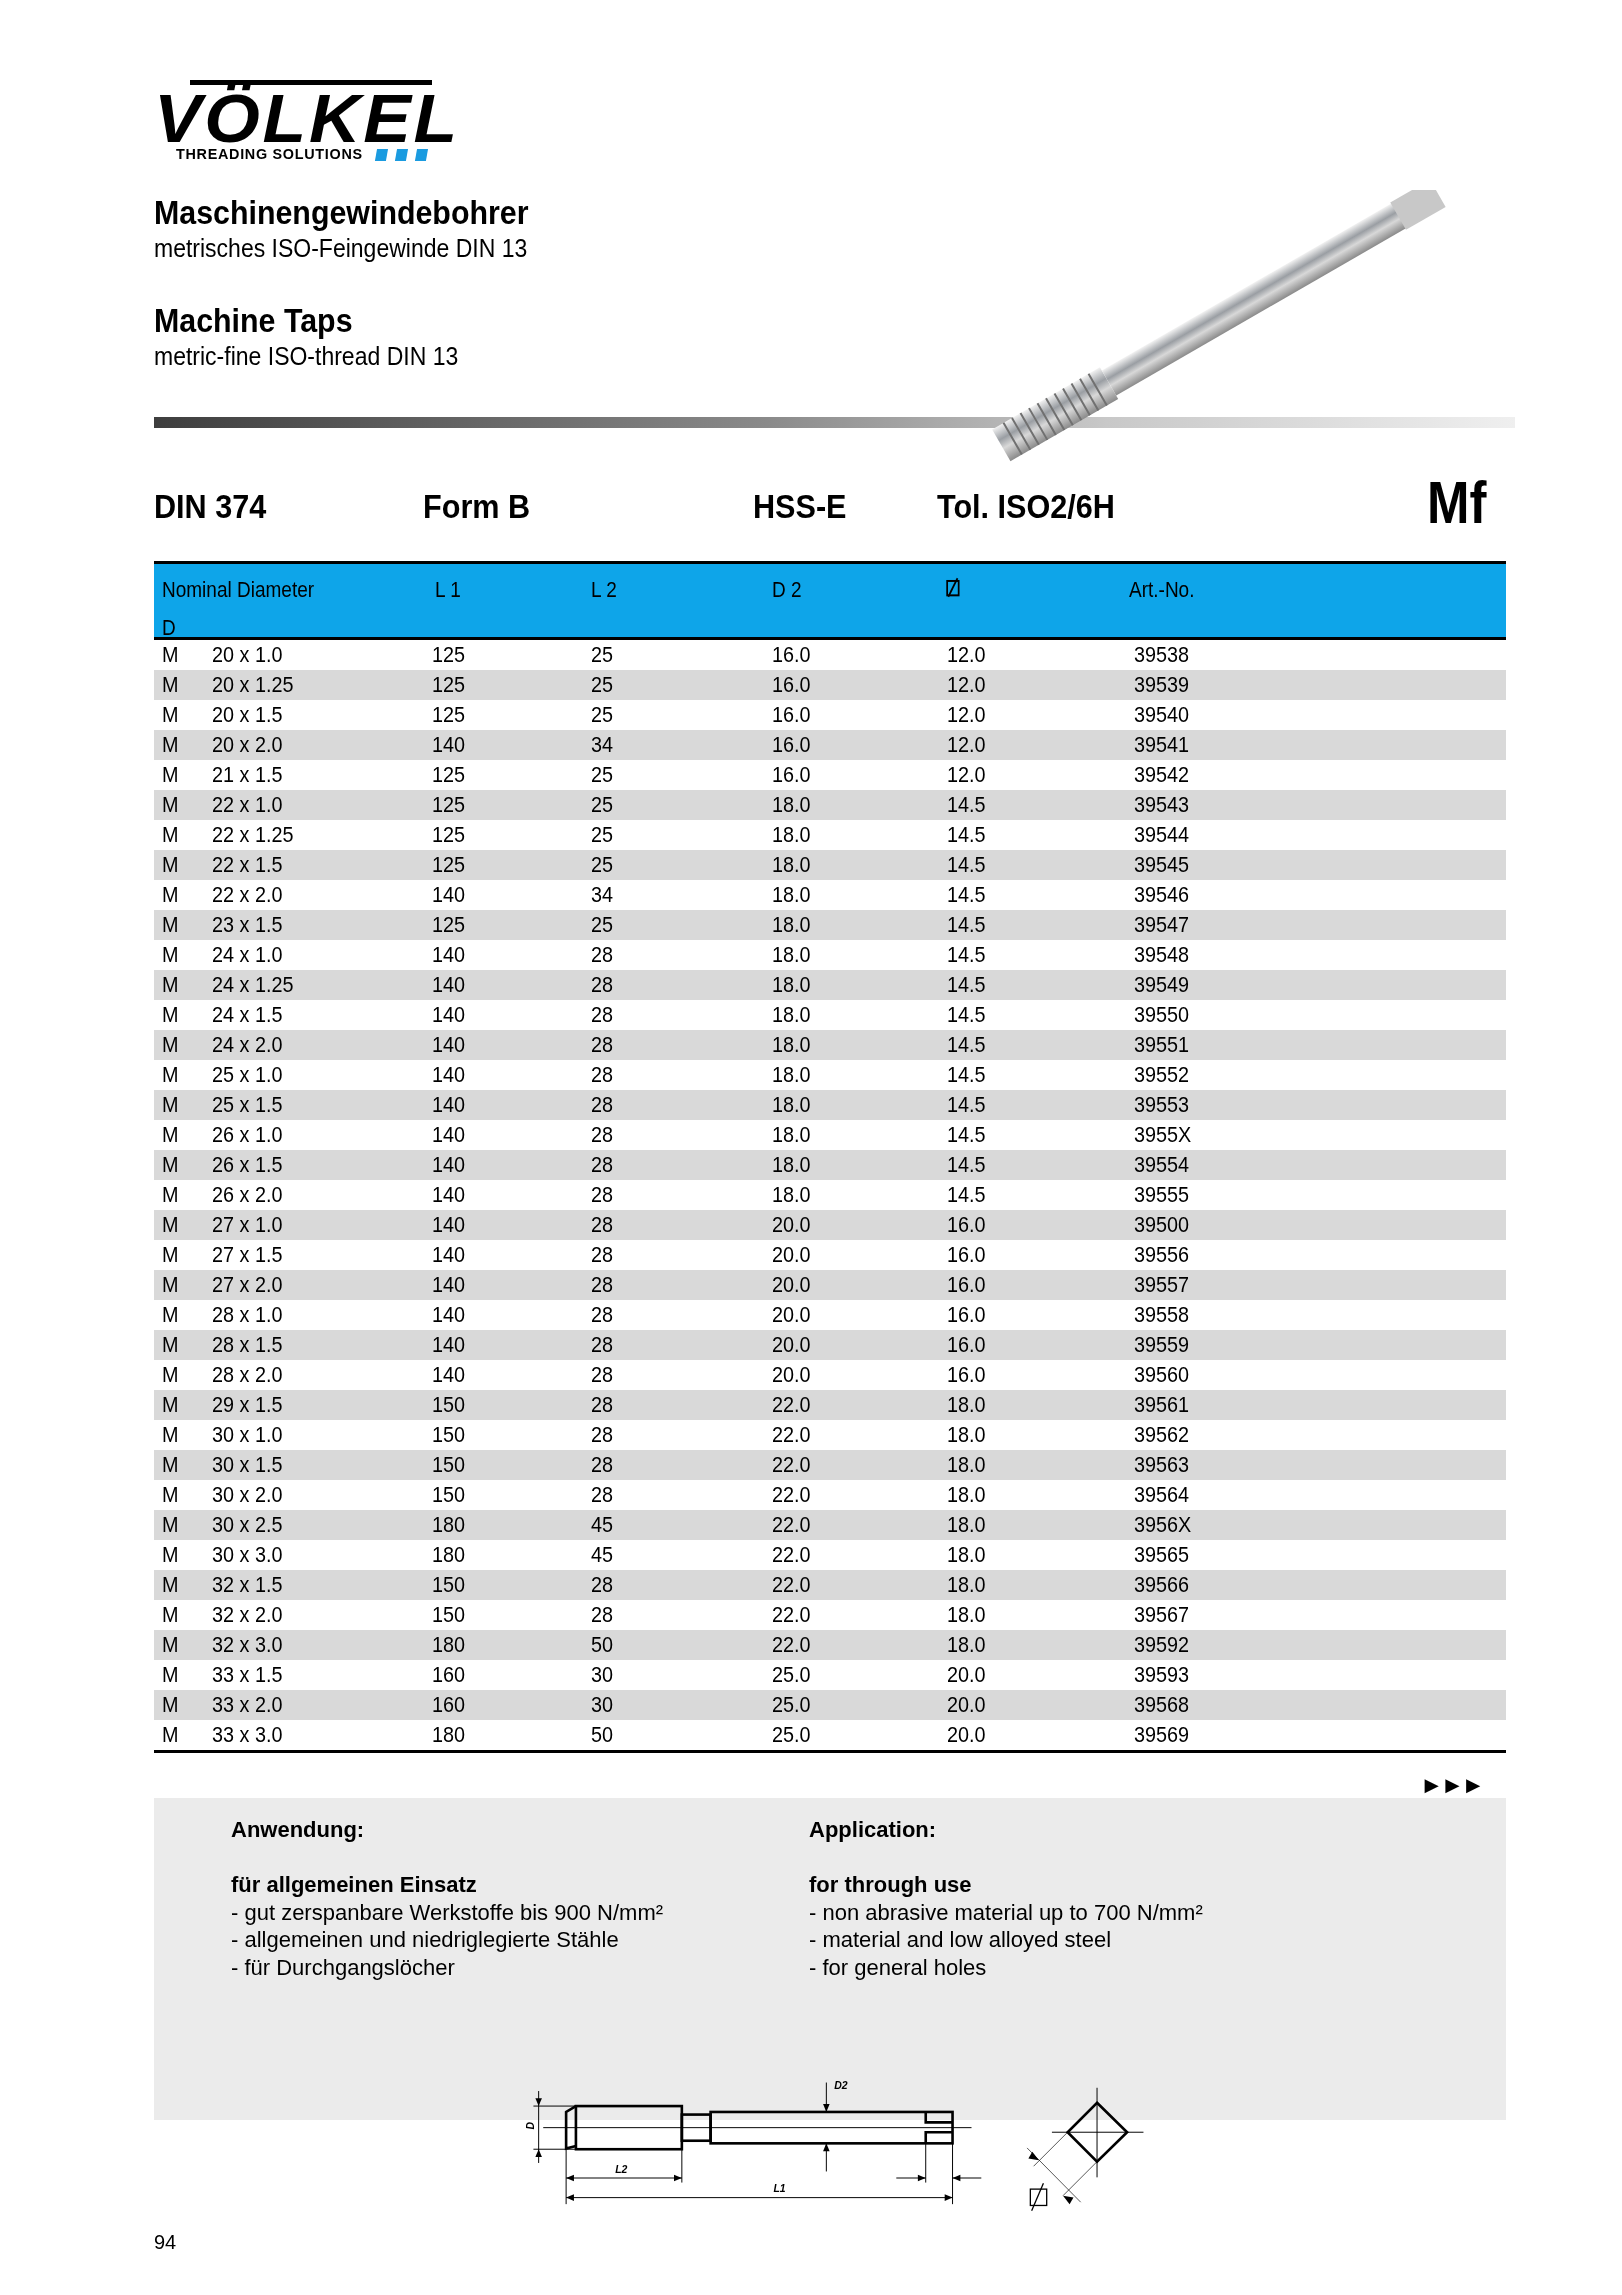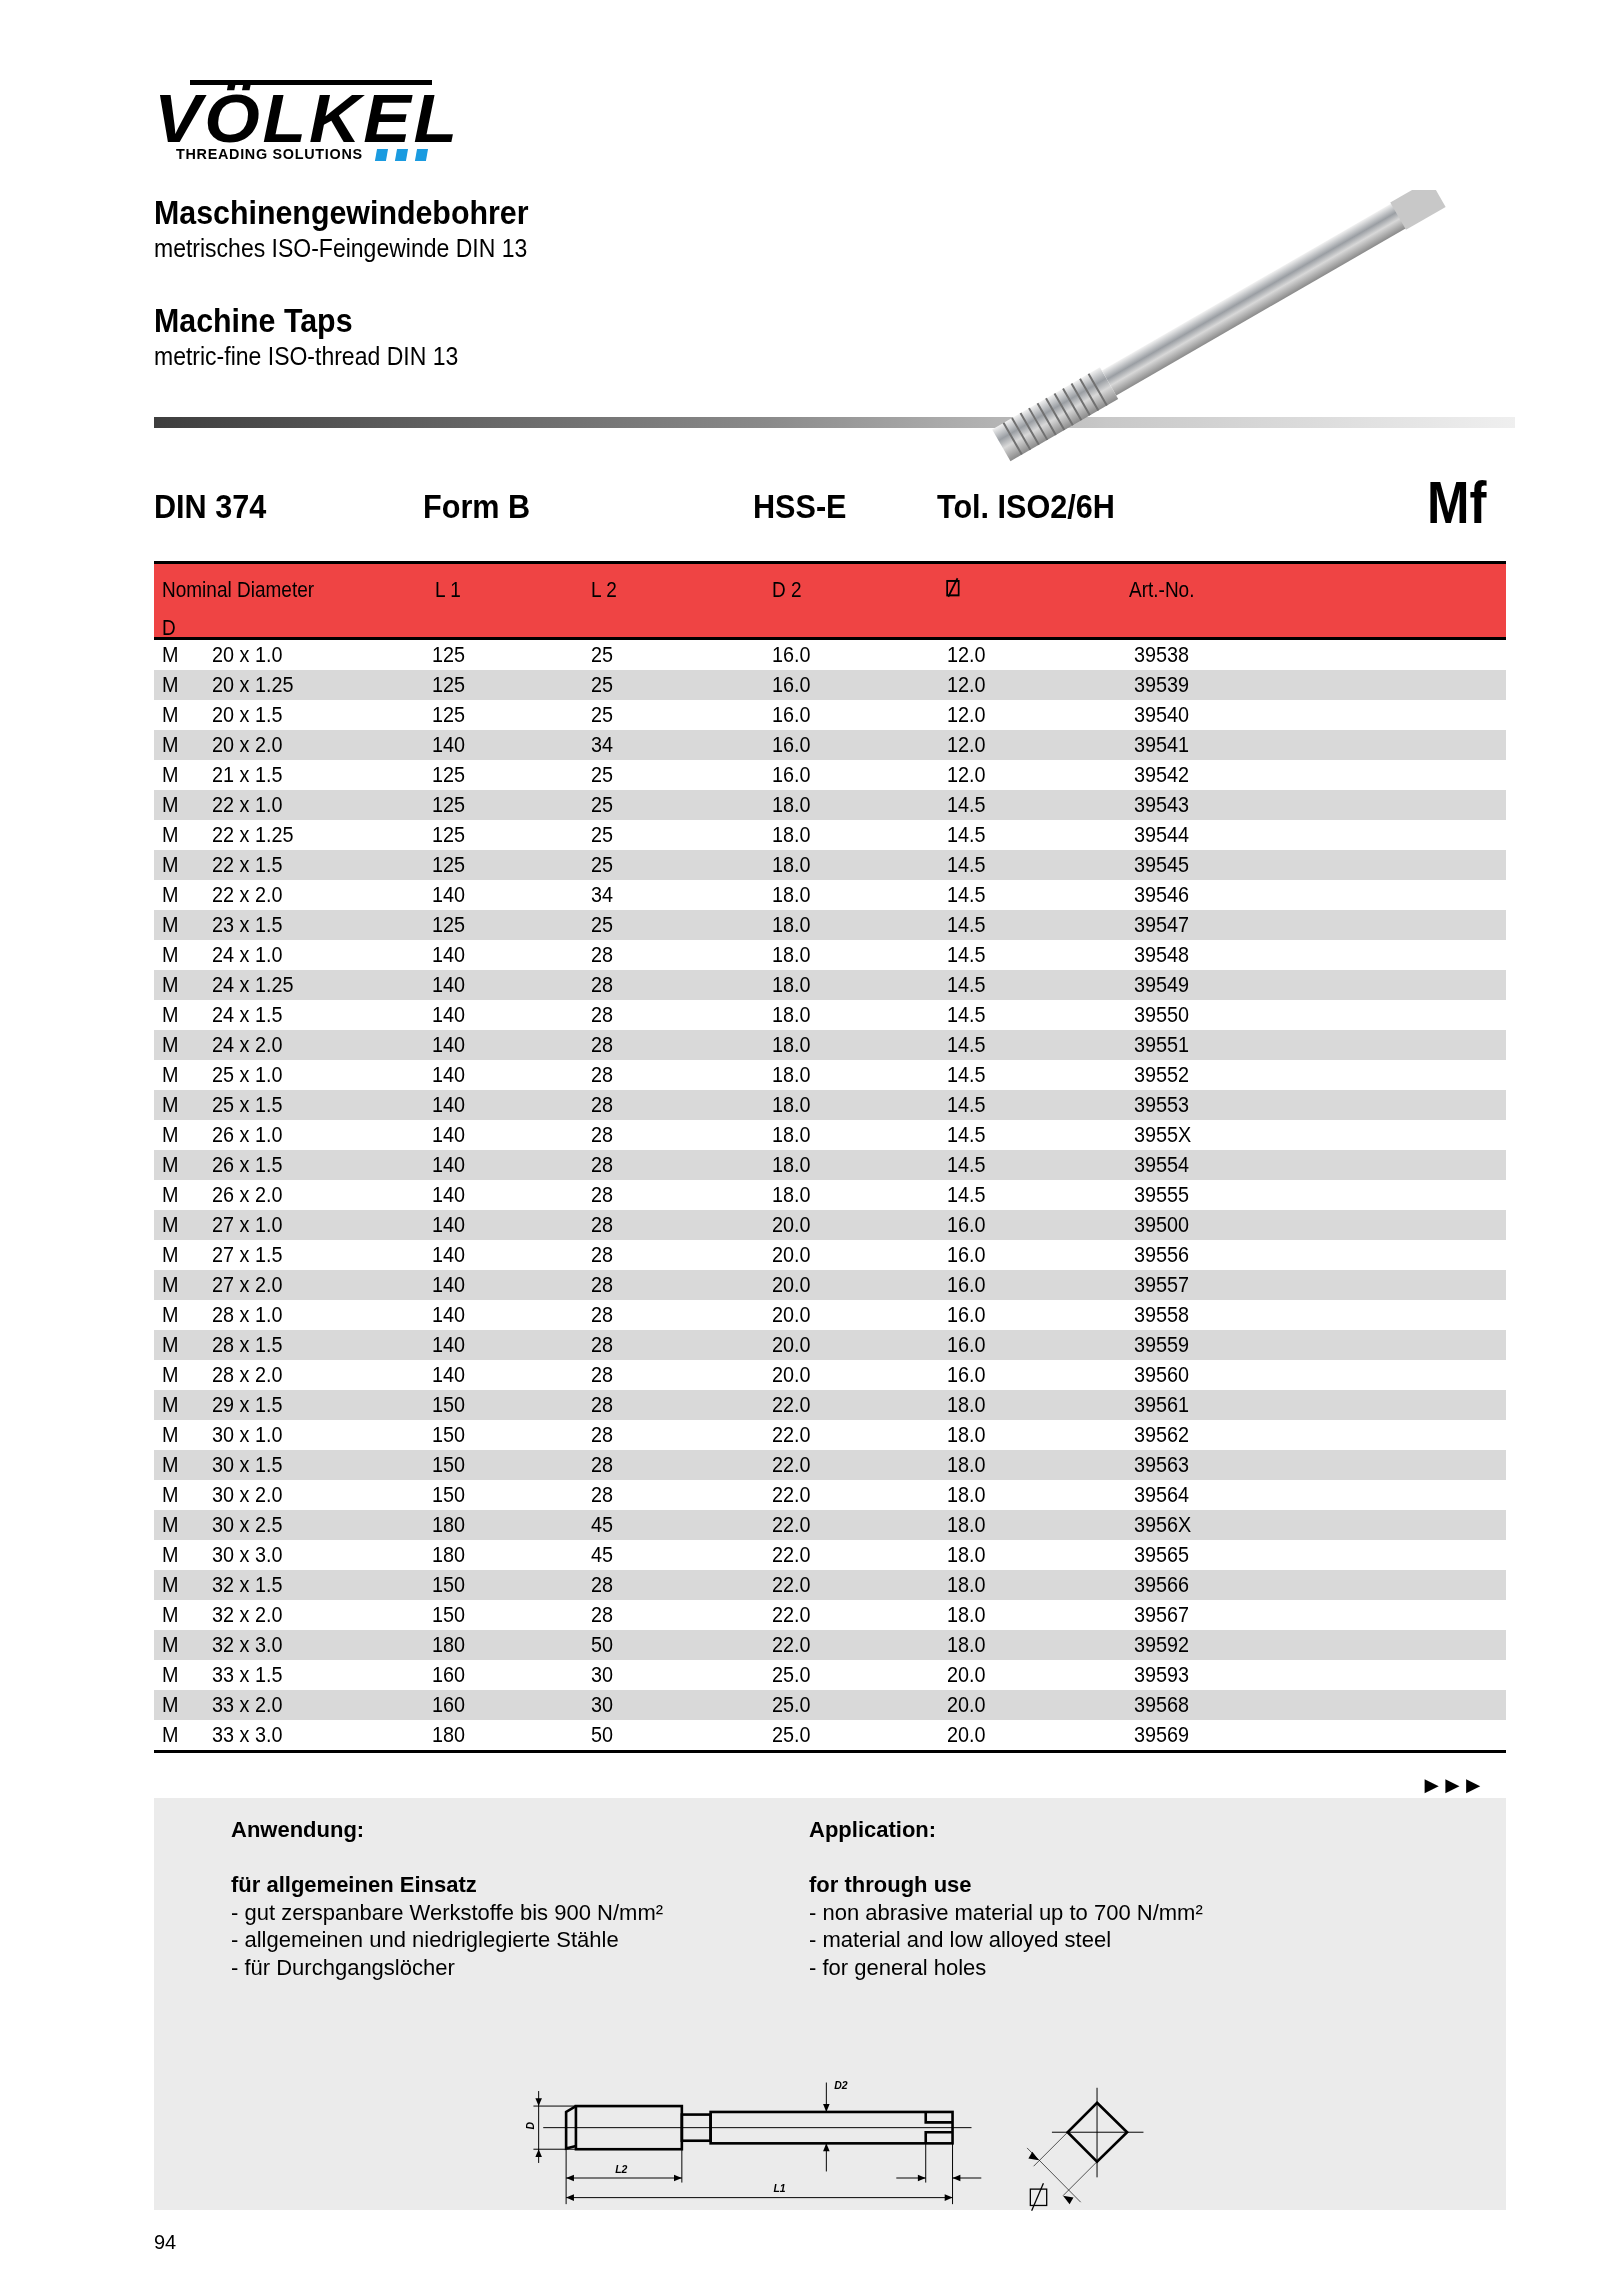--- a/index.html
+++ b/index.html
@@ -29,35 +29,35 @@
 
   
   .product { left:962px; top:190px; width:563px; height:288px; }
 
   
   .spec { top:487px; font-size:34px; font-weight:bold; transform:scaleX(0.9); transform-origin:left; }
   .spec-code { left:1427px; top:468px; font-size:60px; font-weight:bold; transform:scaleX(0.85); transform-origin:left; }
 
   
   .table { left:154px; top:561px; width:1352px; }
-  .thead { position:relative; height:73px; background:#ef4444; border-top:3.3px solid #000; border-bottom:3.3px solid #000; }
+  .thead { position:relative; height:73px; background:#0ea5e9; border-top:3.3px solid #000; border-bottom:3.3px solid #000; }
   .th { position:absolute; font-size:21.6px; transform:scaleX(0.88); transform-origin:left; }
   .th.r1 { top:13px; }
   .th.r2 { top:51px; }
   .row { position:relative; height:30px; }
   .row.alt { background:#d9d9d9; }
   .cell { position:absolute; top:3.9px; font-size:22px; line-height:22px; transform:scaleX(0.9); transform-origin:left; }
   .c-m { left:7.9px; } .c-d { left:58px; } .c-l1 { left:278px; } .c-l2 { left:437px; }
   .c-d2 { left:618px; } .c-sq { left:793px; } .c-art { left:980px; }
   .tfoot { height:0; border-top:3.3px solid #000; }
 
   .arrows { left:1420px; top:1772px; font-size:23.6px; letter-spacing:-2.6px; }
 
   
-  .app-box { left:154px; top:1798px; width:1352px; height:412px; background:#ebebeb; }
+  .app-box { left:154px; top:1798px; width:1352px; height:322px; background:#ebebeb; }
   .app-col { position:absolute; top:18.3px; font-size:22px; line-height:27.5px; }
   .app-col .h { font-weight:bold; }
   .app-col .gap { height:27.5px; }
   .app-de { left:77px; }
   .app-en { left:655px; }
 
   .drawing { left:497px; top:2042px; width:694px; height:170px; }
 
   .page-no { left:154px; top:2231px; font-size:20px; }
 </style>

